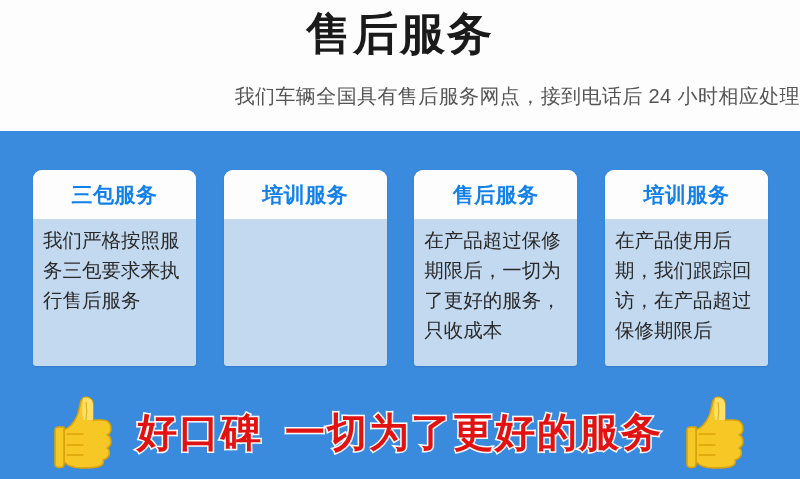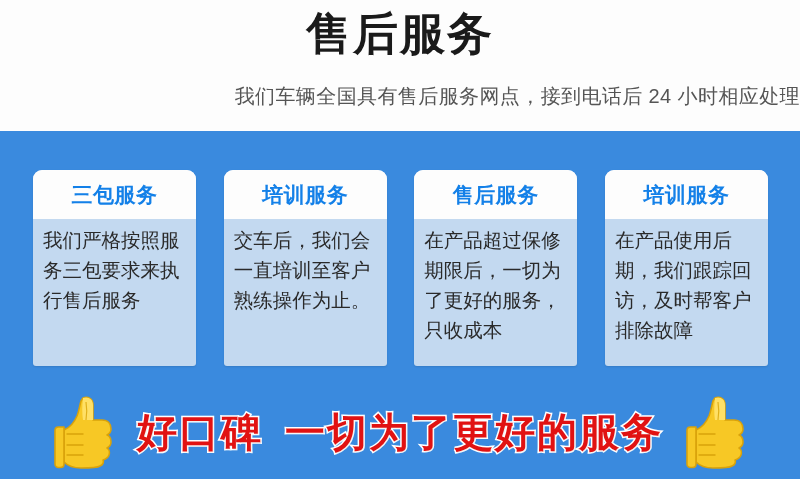--- a/index.html
+++ b/index.html
@@ -176,40 +176,37 @@
         </div>
         <div class="card-body">
           <div class="card-text">我们严格按照服务三包要求来执行售后服务</div>
         </div>
       </div>
 
       <div class="card">
         <div class="card-header">
           <div class="card-title">培训服务</div>
         </div>
-        <div class="card-body">
-          <div class="card-text">交车后，我们会一直培训至客户熟练操作为止。</div>
-        </div>
       </div>
 
       <div class="card">
         <div class="card-header">
           <div class="card-title">售后服务</div>
         </div>
         <div class="card-body">
           <div class="card-text">在产品超过保修期限后，一切为了更好的服务，只收成本</div>
         </div>
       </div>
 
       <div class="card">
         <div class="card-header">
           <div class="card-title">培训服务</div>
         </div>
         <div class="card-body">
-          <div class="card-text">在产品使用后期，我们跟踪回访，及时帮客户排除故障</div>
+          <div class="card-text">在产品使用后期，我们跟踪回访，在产品超过保修期限后</div>
         </div>
       </div>
 
     </div>
 
     <div class="slogan-row">
 
       <svg class="thumb" viewBox="0 0 62 76">
         <g>
           <path d="M30 4 C35 2 40 5 40 11 L40 26 L49 26 C55 26 58 30 58 35 C58 38 56 40 54 41

